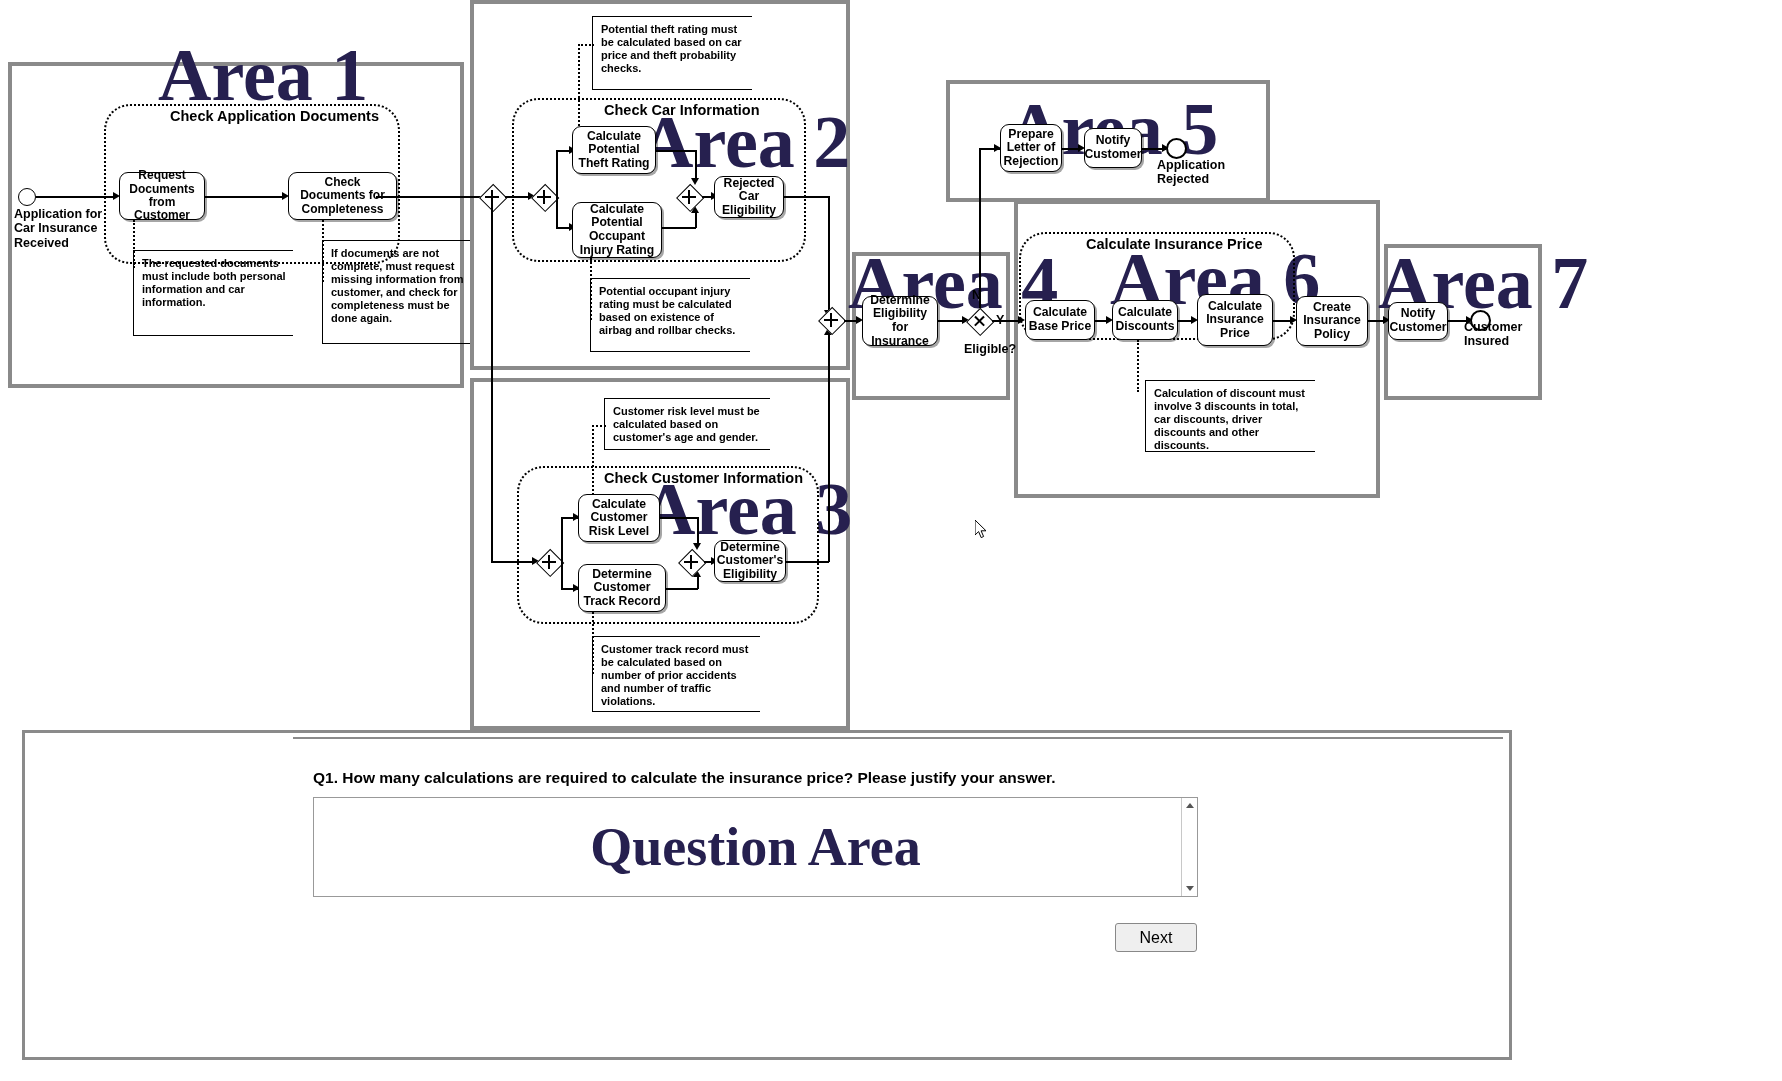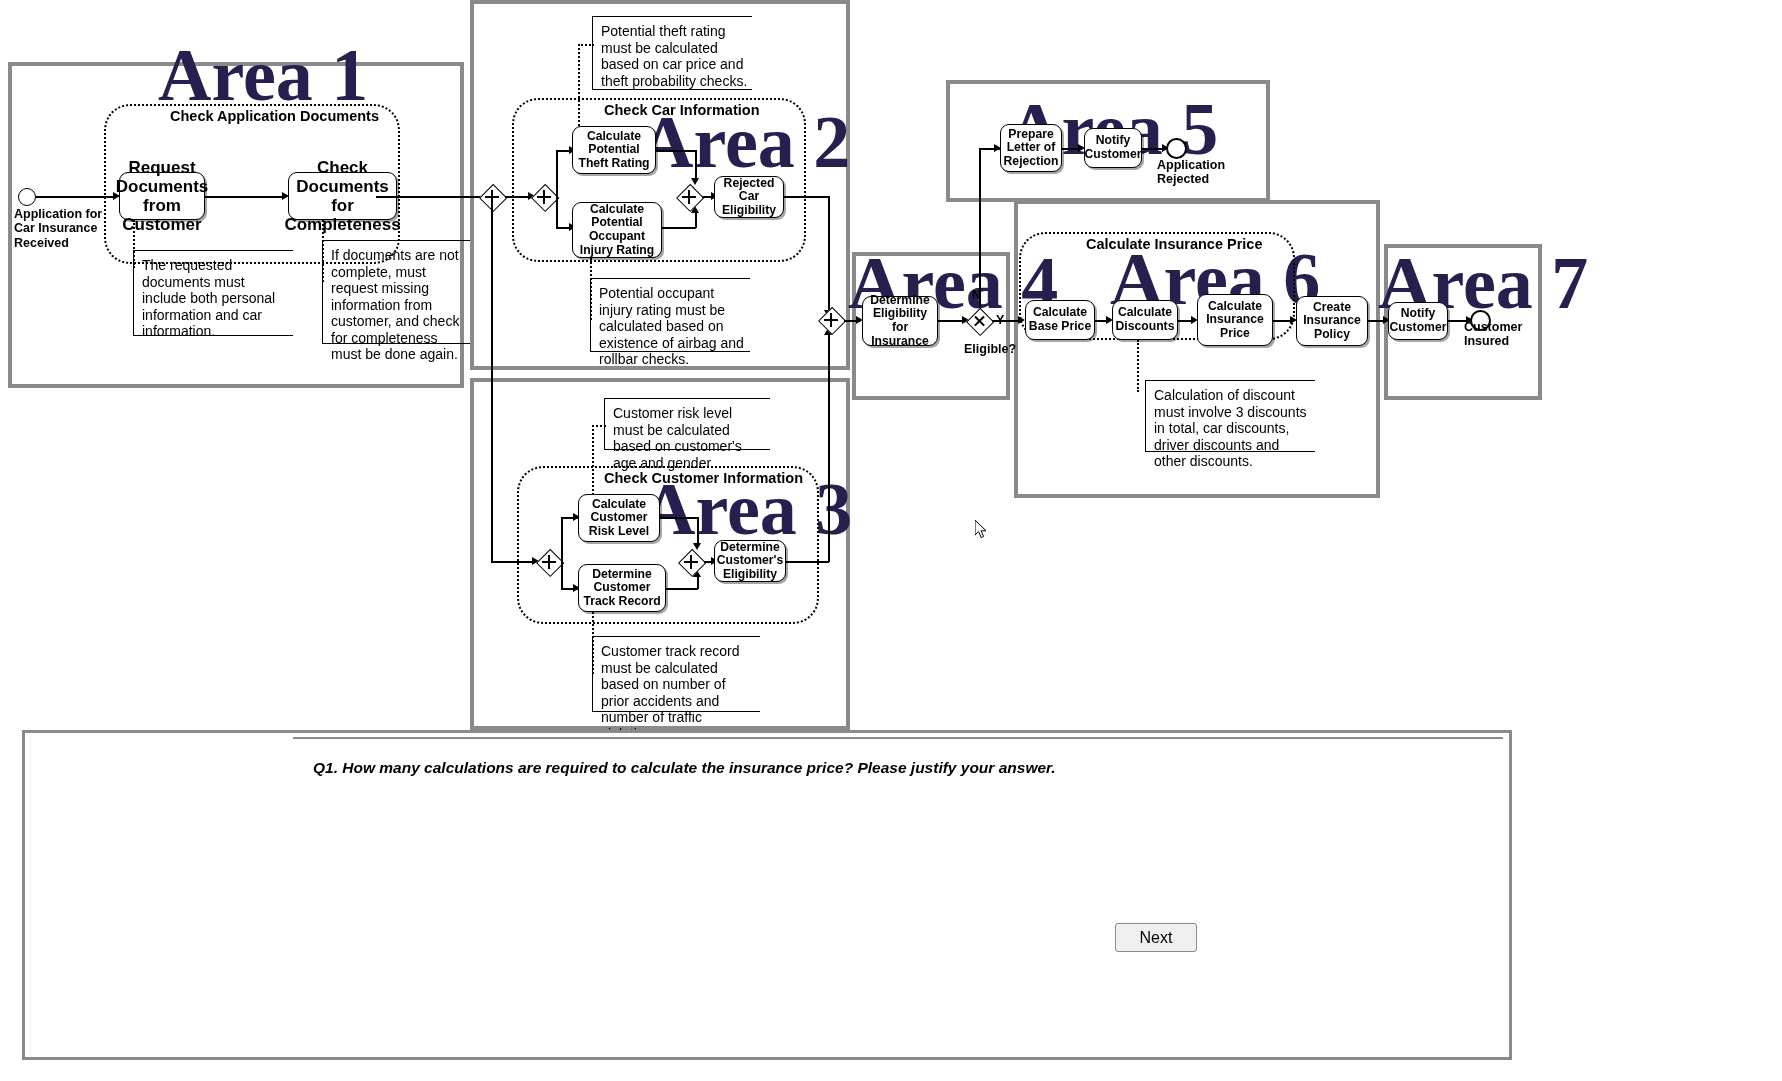--- a/index.html
+++ b/index.html
@@ -13,21 +13,21 @@
   .arealabel{position:absolute;font-family:"Liberation Serif",serif;font-weight:bold;
              color:#26204f;font-size:74px;line-height:1;white-space:nowrap;letter-spacing:0px;}
 
   
   .subproc{position:absolute;border:2.5px dotted #000;border-radius:26px;box-sizing:border-box;background:transparent;}
   .subproc-title{position:absolute;font-size:14.5px;font-weight:bold;white-space:nowrap;}
 
   
   .task{position:absolute;box-sizing:border-box;border:1.6px solid #000;border-radius:9px;
         background:#fff;display:flex;align-items:center;justify-content:center;text-align:center;
-        font-size:17px;font-weight:bold;line-height:1.12;padding:1px 2px;
+        font-size:12px;font-weight:bold;line-height:1.12;padding:1px 2px;
         box-shadow:2px 2px 0 rgba(0,0,0,.35);}
   .task.sm{font-size:12.2px;}
 
   
   .event{position:absolute;border:1.7px solid #000;border-radius:50%;background:#fff;box-sizing:border-box;}
   .evlabel{position:absolute;font-size:12.5px;font-weight:bold;line-height:1.15;white-space:nowrap;}
 
   
   .gw{position:absolute;width:26px;height:26px;box-sizing:border-box;}
   .gw i{position:absolute;left:50%;top:50%;width:18.4px;height:18.4px;margin:-9.2px 0 0 -9.2px;
@@ -42,31 +42,31 @@
   .ln{position:absolute;background:#000;}
   .lnh{height:1.5px;} .lnv{width:1.5px;}
   .arw{position:absolute;width:0;height:0;}
   .arw.r{border-top:4.5px solid transparent;border-bottom:4.5px solid transparent;border-left:7px solid #000;}
   .arw.d{border-left:4.5px solid transparent;border-right:4.5px solid transparent;border-top:7px solid #000;}
   .arw.u{border-left:4.5px solid transparent;border-right:4.5px solid transparent;border-bottom:7px solid #000;}
 
   
   .anno{position:absolute;box-sizing:border-box;border-left:1.8px solid #000;
         border-top:1.8px solid #000;border-bottom:1.8px solid #000;padding:6px 4px 6px 8px;}
-  .anno .txt{font-size:14px;font-weight:normal;line-height:1.18;}
+  .anno .txt{font-size:11px;font-weight:bold;line-height:1.18;}
   .dotln{position:absolute;border-left:2px dotted #000;}
   .dotlnh{position:absolute;border-top:2px dotted #000;}
 
   
   .blab{position:absolute;font-size:12.5px;font-weight:bold;}
 
   
   #question-panel{position:absolute;left:22px;top:730px;width:1490px;height:330px;
                   border:3px solid #8a8a8a;box-sizing:border-box;background:#fff;}
-  #question-text{position:absolute;left:288px;top:26px;font-size:15.5px;font-weight:bold;color:#000;font-style:italic;}
+  #question-text{position:absolute;left:288px;top:36px;font-size:15.5px;font-weight:bold;color:#000;}
   #answer-textarea{position:absolute;left:288px;top:64px;width:885px;height:100px;
                    border:1.4px solid #999;background:#fff;box-sizing:border-box;}
   #answer-placeholder{position:absolute;left:0;top:0;width:100%;height:100%;
                       display:flex;align-items:center;justify-content:center;
                       font-family:"Liberation Serif",serif;font-weight:bold;color:#26204f;
                       font-size:54px;pointer-events:none;}
   .scrollbar{position:absolute;right:0;top:0;width:15px;height:100%;background:#fff;border-left:1px solid #c8c8c8;}
   .scrollbar .arrowbtn{position:absolute;left:0;width:15px;height:15px;display:flex;align-items:center;justify-content:center;}
   .scrollbar .arrowbtn.up{top:0;} .scrollbar .arrowbtn.dn{bottom:0;}
   .tri{width:0;height:0;}
@@ -311,19 +311,30 @@
 <div class="evlabel" style="left:1464px;top:320px;">
   <div>Customer</div>
   <div>Insured</div>
 </div>
 
 <div id="question-panel">
   <div id="qdivider"></div>
 
   <div id="question-text">Q1. How many calculations are required to calculate the insurance price? Please justify your answer.</div>
 
+  <div id="answer-textarea">
+    <div id="answer-placeholder">Question Area</div>
+    <div class="scrollbar">
+      <div class="arrowbtn up">
+          <div class="tri up"></div>
+        </div>
+      <div class="arrowbtn dn">
+          <div class="tri dn"></div>
+        </div>
+    </div>
+  </div>
 
   <div id="next-button">Next</div>
 </div>
 
 <svg id="mouse-cursor" viewBox="0 0 14 20">
   <polygon points="0,0 0,15 3.6,11.6 6.2,17.6 8.6,16.5 6.1,10.8 11,10.8" fill="#fff" stroke="#000" stroke-width="1"></polygon>
 </svg>
 
 </body></html>

